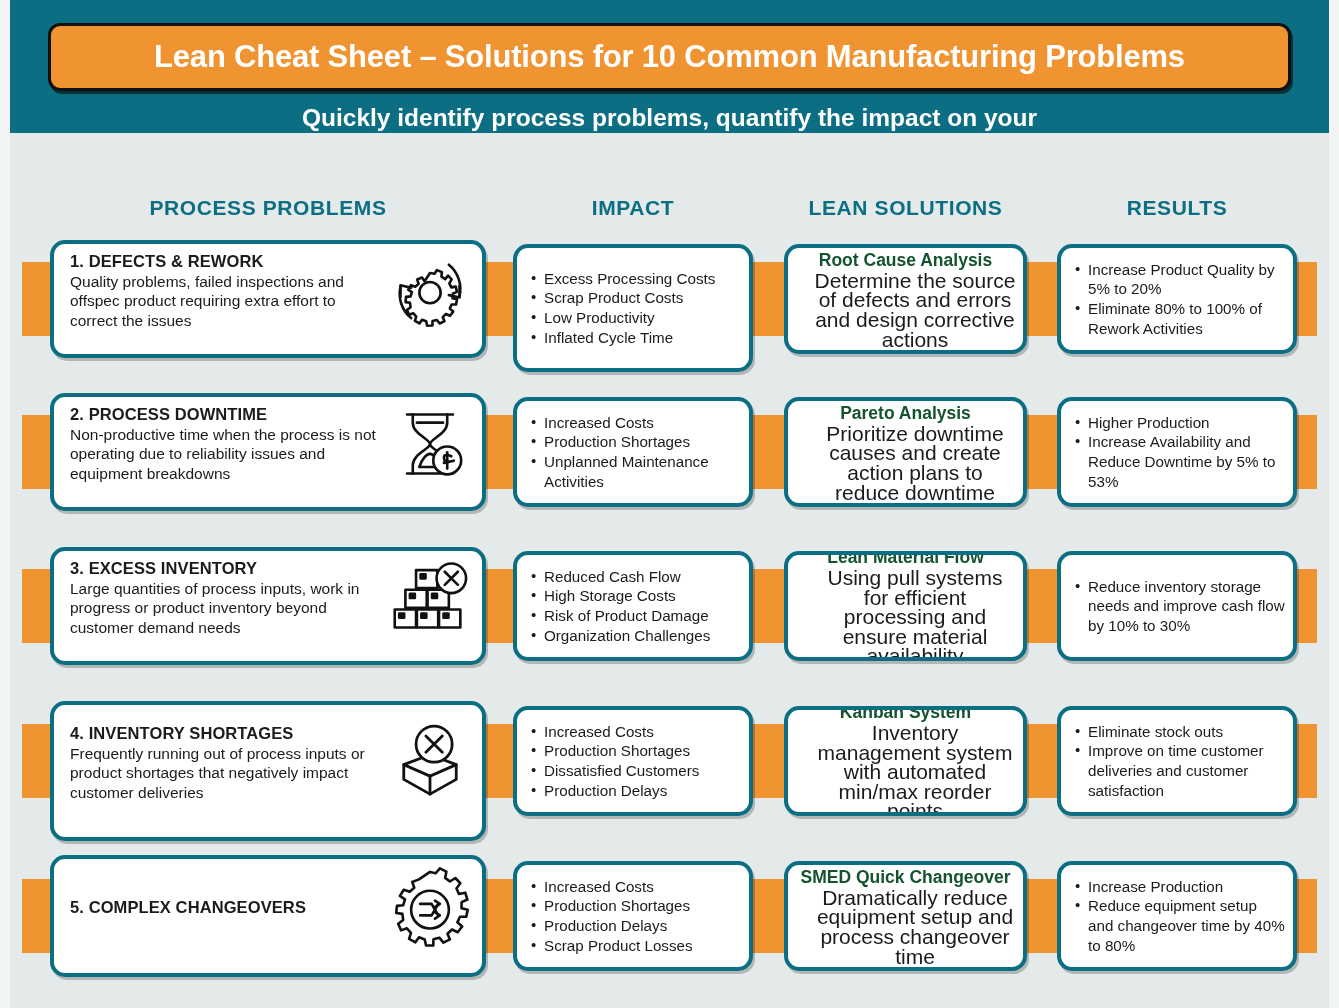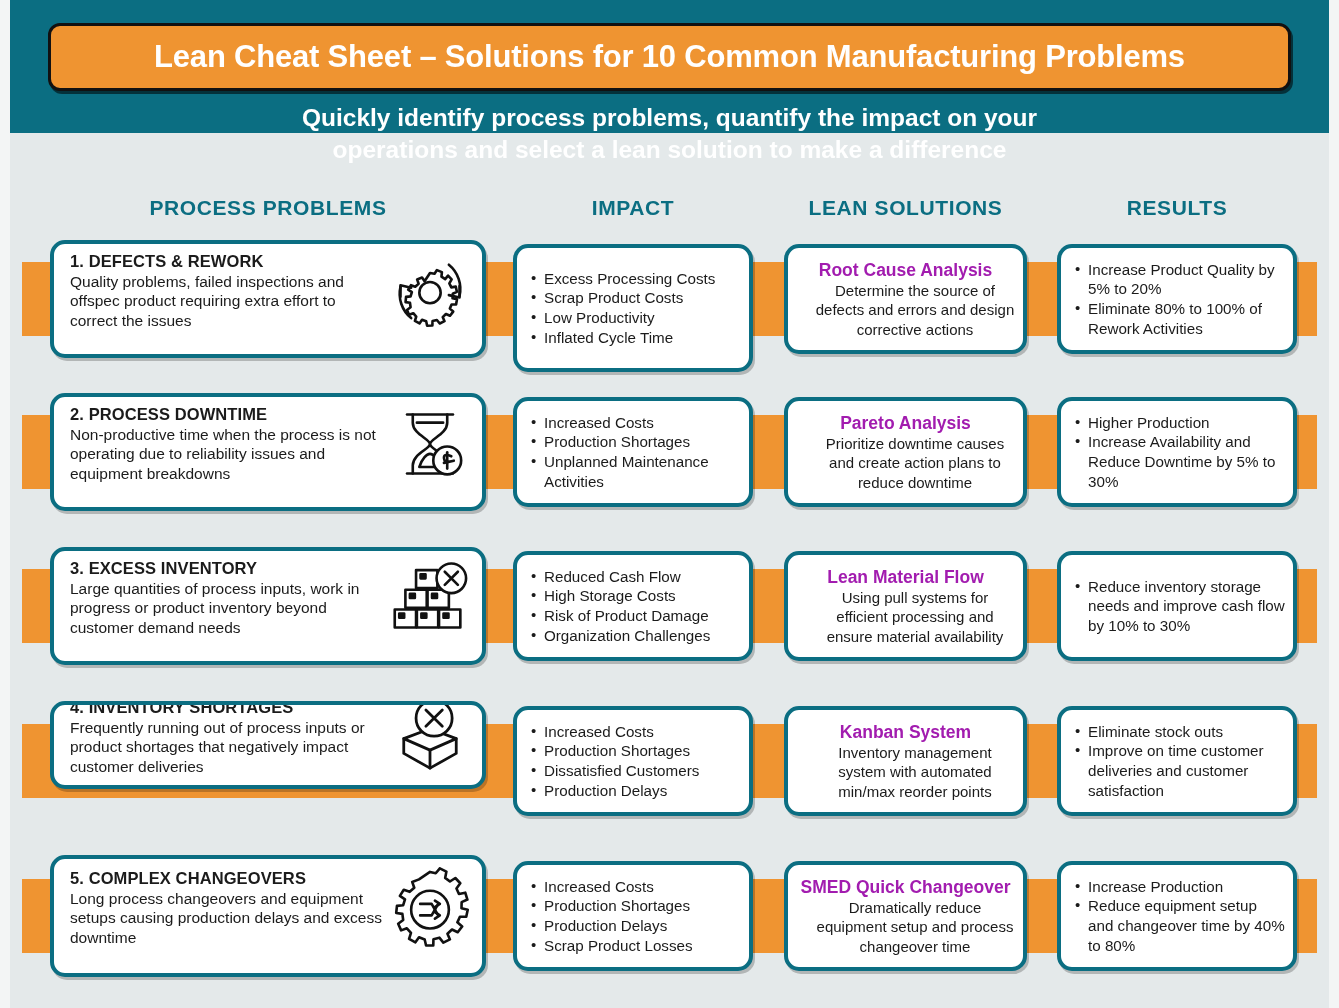--- a/index.html
+++ b/index.html
@@ -169,45 +169,44 @@
   }
 
   
   .sol-inner {
     padding: 6px 7px;
     text-align: center;
   }
   .sol-title {
     font-size: 17.5px;
     font-weight: bold;
-    color: #a21caf;
+    color: #14532d;
     line-height: 22px;
     white-space: nowrap;
   }
   .sol-desc {
-    font-size: 15px;
+    font-size: 21px;
     line-height: 19.6px;
     color: #1b1b1b;
     margin-left: 19px;
   }
 
   .vcenter { display: flex; flex-direction: column; justify-content: center; height: 100%; }
 </style>
 </head>
 <body>
 
 <div id="page">
 
   <div id="header">
     <div id="title-plate">
       <div id="title-text">Lean Cheat Sheet – Solutions for 10 Common Manufacturing Problems</div>
     </div>
     <div id="subtitle">
       <div>Quickly identify process problems, quantify the impact on your</div>
-      <div>operations and select a lean solution to make a difference</div>
     </div>
   </div>
 
   <div id="col-headers">
     <div class="col-head" style="left:40px; width:436px;">PROCESS PROBLEMS</div>
     <div class="col-head" style="left:503px; width:240px;">IMPACT</div>
     <div class="col-head" style="left:774px; width:243px;">LEAN SOLUTIONS</div>
     <div class="col-head" style="left:1047px; width:240px;">RESULTS</div>
   </div>
 
@@ -296,21 +295,21 @@
             <div class="sol-inner">
               <div class="sol-title">Pareto Analysis</div>
               <div class="sol-desc">Prioritize downtime causes and create action plans to reduce downtime</div>
             </div>
           </div>
         </div>
         <div class="card card-result" style="top:4px;height:110px">
           <div class="vcenter">
             <ul class="bullets">
               <li>Higher Production</li>
-              <li>Increase Availability and Reduce Downtime by 5% to 30%</li>
+              <li>Increase Availability and Reduce Downtime by 5% to 53%</li>
             </ul>
           </div>
         </div>
       </div>
       <div class="row" style="top: 547px; height: 118px;">
         <div class="band" style="top:22px"></div>
         <div class="card card-problem" style="top:0;height:118px">
           <div class="prob-inner">
             <div class="prob-text">
               <div class="prob-title">3. EXCESS INVENTORY</div>
@@ -357,21 +356,21 @@
         <div class="card card-result" style="top:4px;height:110px">
           <div class="vcenter">
             <ul class="bullets">
               <li>Reduce inventory storage needs and improve cash flow by 10% to 30%</li>
             </ul>
           </div>
         </div>
       </div>
       <div class="row" style="top: 701px; height: 120px;">
         <div class="band" style="top:23px"></div>
-        <div class="card card-problem" style="top:0;height:88px">
+        <div class="card card-problem" style="top:0;height:140px">
           <div class="prob-inner">
             <div class="prob-text">
               <div class="prob-title">4. INVENTORY SHORTAGES</div>
               <div class="prob-desc">Frequently running out of process inputs or product shortages that negatively impact customer deliveries</div>
             </div>
             <div class="prob-icon">
               <svg viewBox="0 0 100 100" fill="none" stroke="#111" stroke-width="3.4" stroke-linecap="round" stroke-linejoin="round">
     <path d="M18 52 L50 40 L82 52 L50 66 Z"></path>
     <path d="M18 52 L18 70 L50 88 L82 70 L82 52"></path>
     <path d="M50 66 L50 88"></path>
@@ -407,21 +406,20 @@
             </ul>
           </div>
         </div>
       </div>
       <div class="row" style="top: 855px; height: 122px;">
         <div class="band" style="top:24px"></div>
         <div class="card card-problem" style="top:0;height:122px">
           <div class="prob-inner">
             <div class="prob-text">
               <div class="prob-title">5. COMPLEX CHANGEOVERS</div>
-              <div class="prob-desc">Long process changeovers and equipment setups causing production delays and excess downtime</div>
             </div>
             <div class="prob-icon">
               <svg viewBox="0 0 100 100" fill="none" stroke="#111" stroke-width="3.2" stroke-linecap="round" stroke-linejoin="round">
     <path d="M50 6 l7 1.6 5-6 8 4 -1.5 7.7 5.8 4.4 6.6-4.3 6 6.4 -4.6 6.4 3 6.7 7.7-1.6 2.6 8.4 -7 3.1 -0.2 7.4 7.6 1.9 -1.8 8.6 -7.7 0 -3.1 6.8 5.8 5.1 -5.4 6.9 -7-3.2 -5.5 5.1 3 6.9 -8 3.9 -4.9-6 -7.2 1.8 -0.2 7.6 -8.8 0.2 -1.7-7.4 -6.9-2.7 -4.4 6.2 -7.7-4.3 2.3-7.3 -5-5.6 -7 2.6 -3.6-8.1 6.1-4.6 -1-7.4 -7.5-1.1 0.9-8.7 7.6-0.8 2.2-7.1 -6.2-4.3 4.7-7.4 7.2 2.5 5.6-5 -2.5-7.1 8.3-3.1z"></path>
     <circle cx="50" cy="52" r="23"></circle>
     <path d="M38 45 L52 45 L60 59"></path>
                 <path d="M38 59 L52 59 L60 45"></path>
     <path d="M56 41 L62 45 L56 49"></path>
                 <path d="M56 55 L62 59 L56 63"></path>
   </svg>

